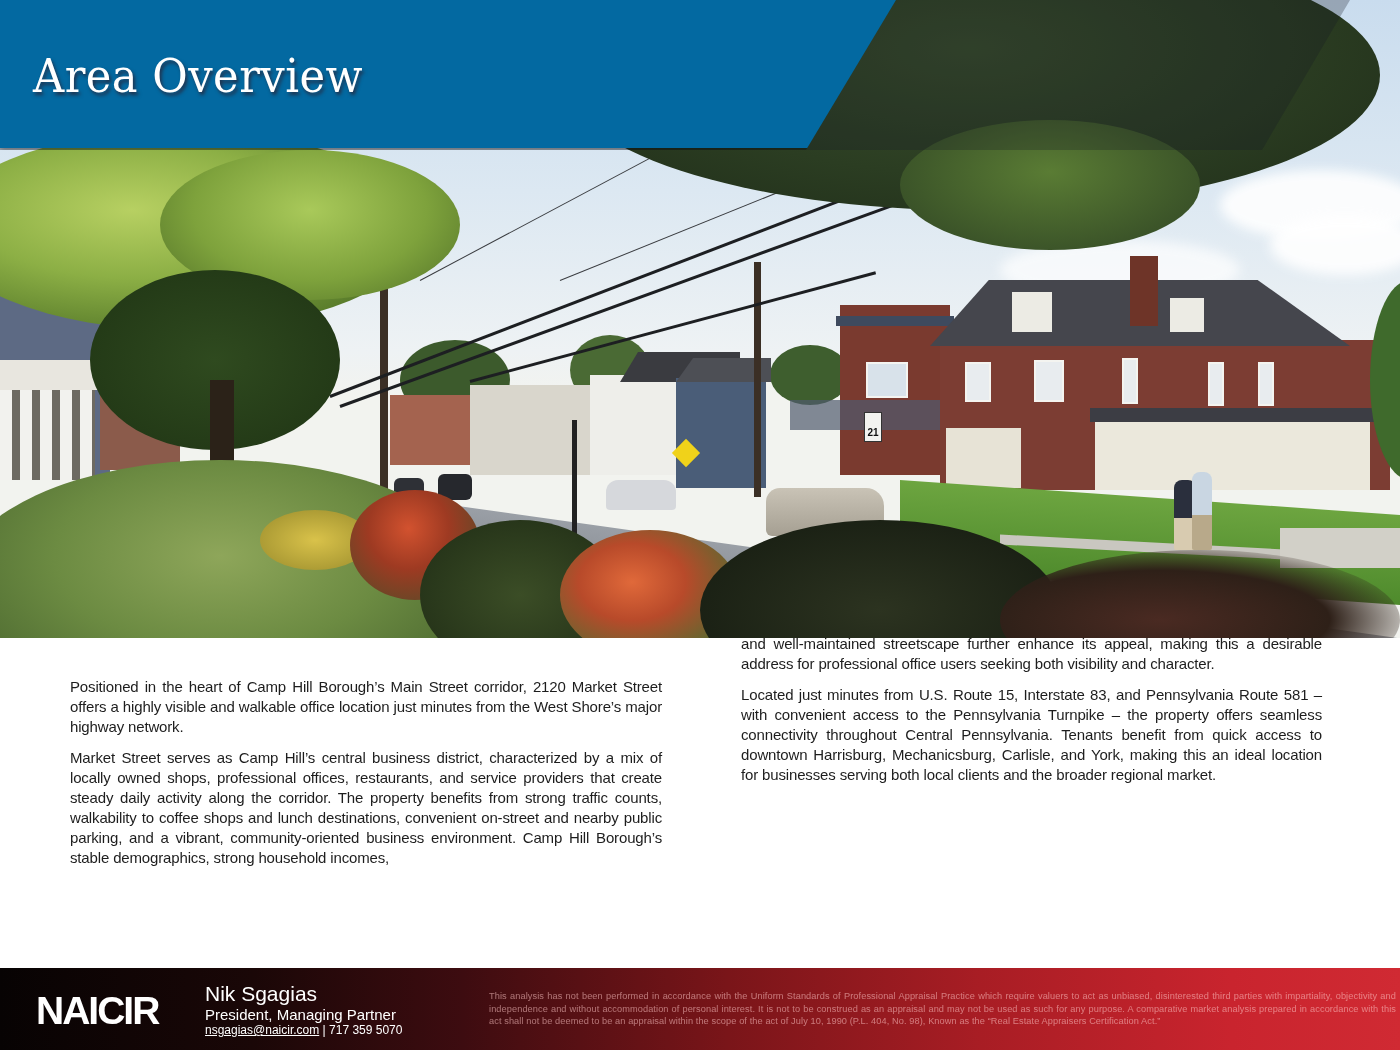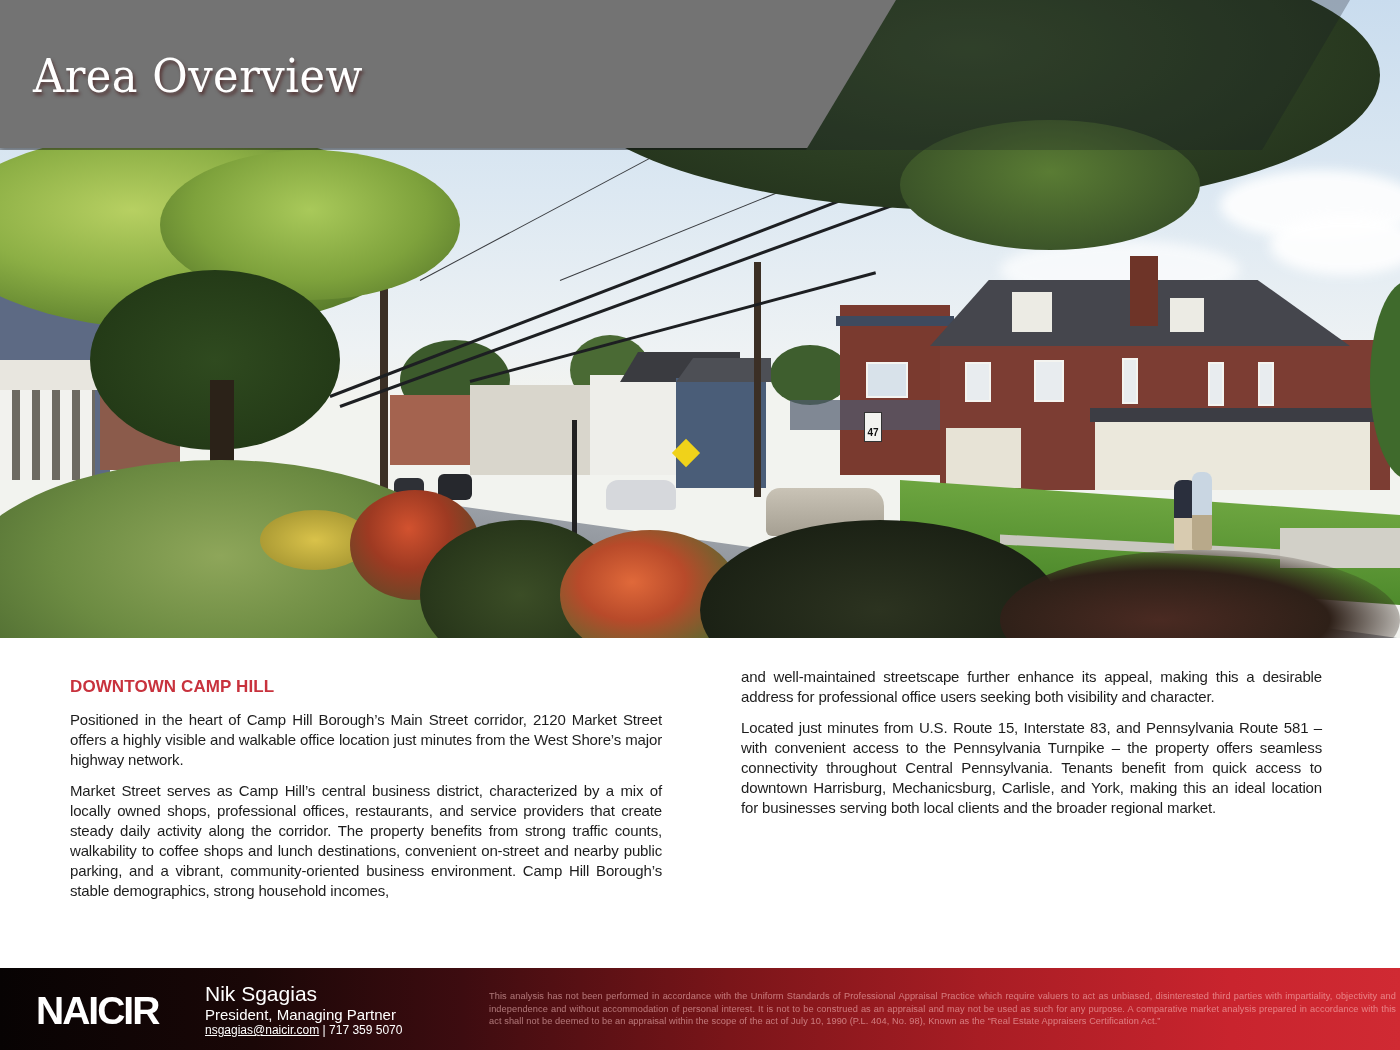--- a/index.html
+++ b/index.html
@@ -28,21 +28,21 @@
     
     .photo-overlay {
       position: absolute; left: 0; top: 0; width: 1400px; height: 150px;
       background: rgba(20, 25, 35, 0.28);
       clip-path: polygon(0 0, 1400px 0, 1400px 0, 1350px 0, 1262px 150px, 0 150px);
     }
 
     
     .title-band {
       position: absolute; left: 0; top: 0; width: 900px; height: 148px;
-      background: #737373;
+      background: #0369a1;
       clip-path: polygon(0 0, 896px 0, 806px 150px, 0 150px);
       box-shadow: 0 3px 6px rgba(0,0,0,.35);
     }
     .title-band h1 {
       position: absolute; left: 33px; top: 48px;
       font-family: "DejaVu Serif", "Liberation Serif", serif;
       font-weight: normal; font-size: 47px; letter-spacing: 0.5px;
       color: #ffffff;
       text-shadow: 2px 3px 4px rgba(60, 0, 0, 0.55);
       transform: scaleX(0.92); transform-origin: left center;
@@ -136,21 +136,21 @@
   <div class="lawn"></div>
   <div class="house" style="left:1000px;top:545px;width:400px;height:10px;background:#c9c7c0;transform:skewY(3deg);"></div>
   <div class="house" style="left:1280px;top:528px;width:120px;height:40px;background:#d2d0c8;"></div>
 
   <div class="house" style="left:766px;top:488px;width:118px;height:48px;background:linear-gradient(180deg,#c9c3b6,#a59f92);border-radius:14px 18px 6px 6px;"></div>
   <div class="house" style="left:606px;top:480px;width:70px;height:30px;background:#d6d8dc;border-radius:12px 12px 4px 4px;"></div>
   <div class="house" style="left:438px;top:474px;width:34px;height:26px;background:#26282d;border-radius:6px;"></div>
   <div class="house" style="left:394px;top:478px;width:30px;height:24px;background:#2e3036;border-radius:6px;"></div>
 
   <div class="house" style="left:864px;top:412px;width:18px;height:30px;background:#f3f3f0;border:1px solid #333;font-size:10px;font-weight:bold;text-align:center;line-height:40px;color:#111;">
-    <span>47</span>
+    <span>21</span>
   </div>
 
   <div class="house" style="left:676px;top:443px;width:20px;height:20px;background:#f0d21a;transform:rotate(45deg);"></div>
 
   <div class="house" style="left:1174px;top:480px;width:22px;height:70px;background:linear-gradient(180deg,#2a2f3d 0 55%,#d8cbb0 55%);border-radius:8px 8px 2px 2px;"></div>
   <div class="house" style="left:1192px;top:472px;width:20px;height:78px;background:linear-gradient(180deg,#c9d6e2 0 55%,#b8a98a 55%);border-radius:8px 8px 2px 2px;"></div>
 
   <div class="pole" style="left:380px;top:222px;height:285px;"></div>
   <div class="pole" style="left:754px;top:262px;height:235px;width:7px;"></div>
   <div class="pole" style="left:572px;top:420px;height:140px;width:5px;background:#222;"></div>
@@ -178,21 +178,20 @@
   <div class="bush" style="left:1000px;top:550px;width:400px;height:140px;background:radial-gradient(ellipse at 40% 50%,#4a2a22 0%,#2e2018 50%,rgba(40,30,25,0) 80%);"></div>
 
   <div class="photo-overlay"></div>
 </div>
 
 <div class="title-band">
   <h1>Area Overview</h1>
 </div>
 
 <div class="content">
-  <div class="section-heading">DOWNTOWN CAMP HILL</div>
   <div class="columns">
     <div class="col left">
       <p>Positioned in the heart of Camp Hill Borough’s Main Street corridor, 2120 Market Street offers a highly visible and walkable office location just minutes from the West Shore’s major highway network.</p>
       <p>Market Street serves as Camp Hill’s central business district, characterized by a mix of locally owned shops, professional offices, restaurants, and service providers that create steady daily activity along the corridor. The property benefits from strong traffic counts, walkability to coffee shops and lunch destinations, convenient on-street and nearby public parking, and a vibrant, community-oriented business environment. Camp Hill Borough’s stable demographics, strong household incomes,</p>
     </div>
     <div class="col right">
       <p>and well-maintained streetscape further enhance its appeal, making this a desirable address for professional office users seeking both visibility and character.</p>
       <p>Located just minutes from U.S. Route 15, Interstate 83, and Pennsylvania Route 581 – with convenient access to the Pennsylvania Turnpike – the property offers seamless connectivity throughout Central Pennsylvania. Tenants benefit from quick access to downtown Harrisburg, Mechanicsburg, Carlisle, and York, making this an ideal location for businesses serving both local clients and the broader regional market.</p>
     </div>
   </div>

